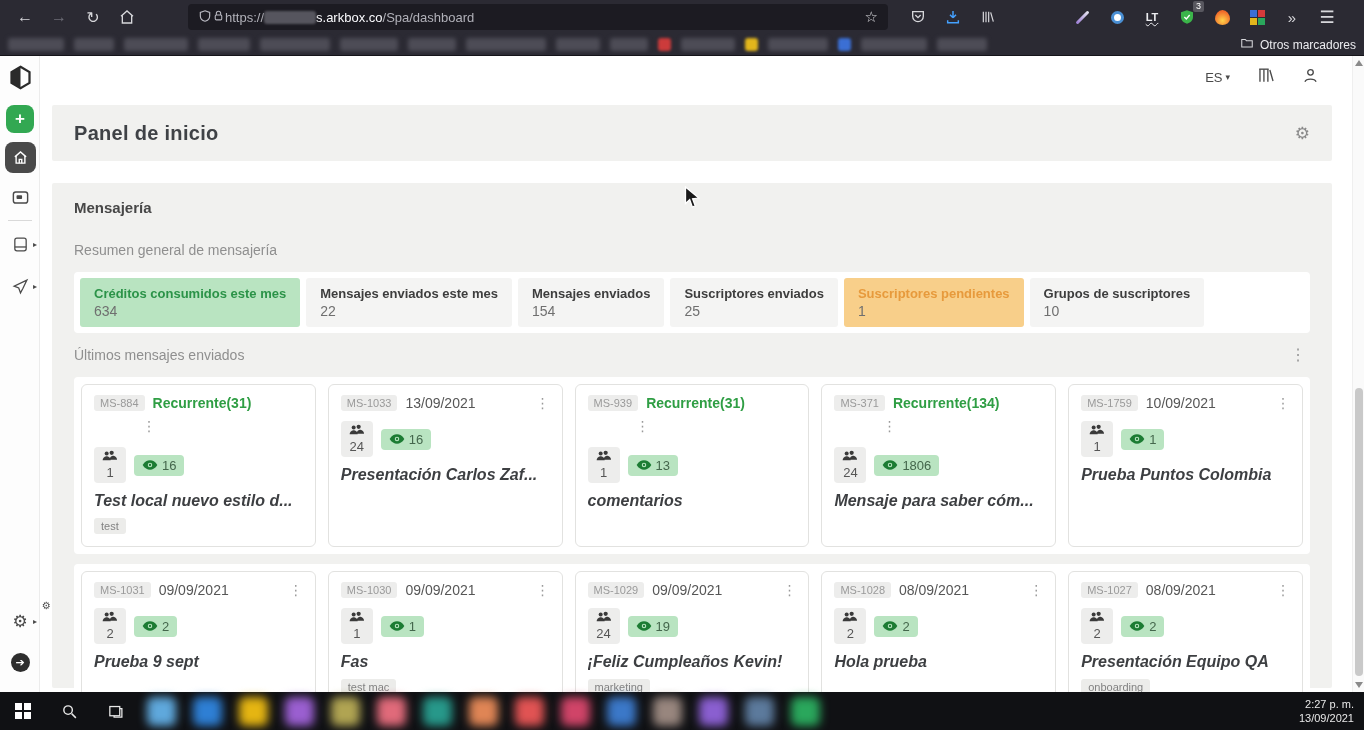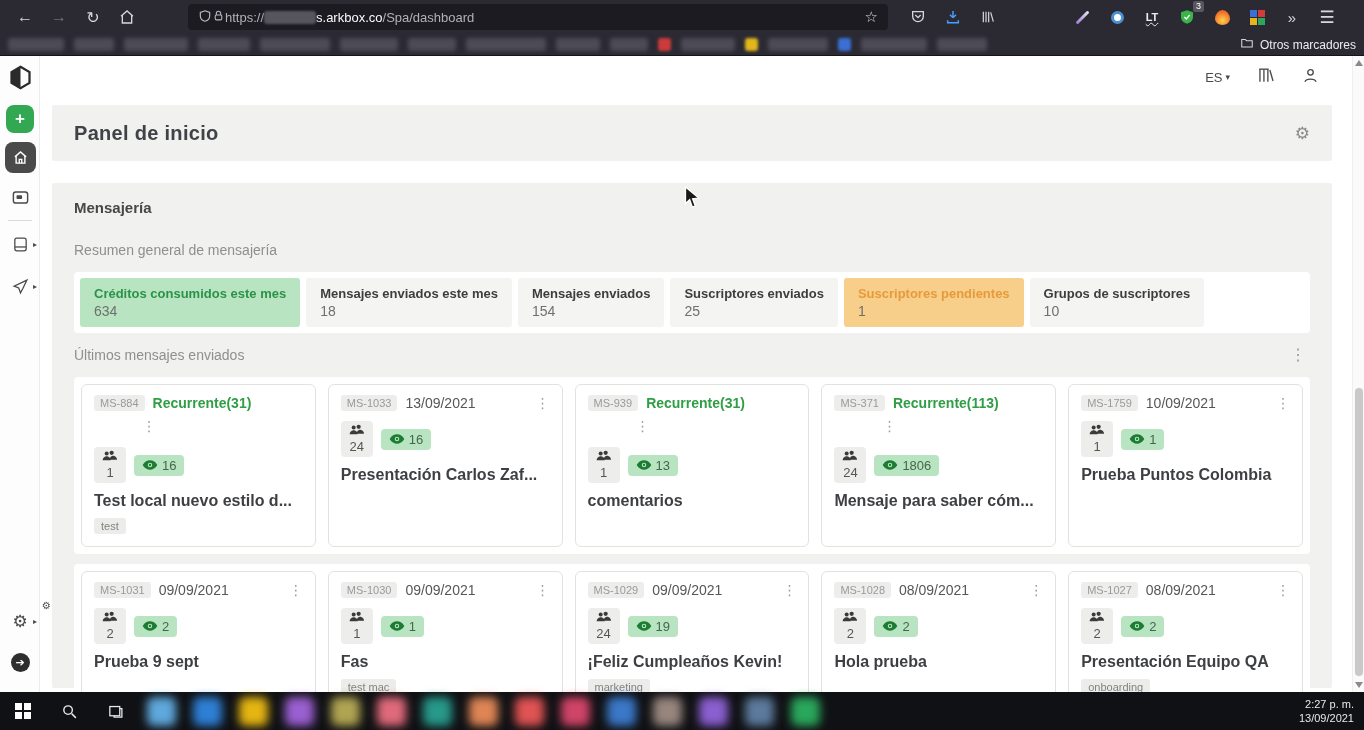--- a/index.html
+++ b/index.html
@@ -91,21 +91,21 @@
   .c-date { font-size:14px; color:#565656; }
   .recur { font-size:14px; font-weight:bold; color:#2f9e44; white-space:nowrap; }
   .card-head .kebab { margin-left:auto; }
   .kebab-line { margin:6px 0 2px 48px; }
   .pills { display:flex; align-items:center; gap:8px; margin-top:10px; }
   .pill { display:inline-flex; align-items:center; gap:4px; border-radius:4px; padding:3px 8px;
     font-size:13px; color:#565656; }
   .pill.grey { background:#ededec;flex-direction:column; }
   .pill.green { background:#b9e4c1; color:#44674c; }
   .card-title { margin-top:9px; font-size:16px; font-weight:bold; color:#3d3f42;
-    white-space:nowrap; overflow:hidden; }
+    white-space:nowrap; overflow:hidden;font-style:italic; }
   .tag-pill { align-self:flex-start; margin-top:8px; background:#ececea; color:#828282;
     font-size:11px; padding:2px 7px; border-radius:3px; }
   .picon { display:inline-flex; }
 
   .scrollbar { position:absolute; right:0; top:0; width:12px; height:100%; background:#fafafa;
     border-left:1px solid #efefef; }
   .sb-up, .sb-down { position:absolute; left:2px; width:0; height:0; border-left:4px solid transparent;
     border-right:4px solid transparent; }
   .sb-up { top:4px; border-bottom:6px solid #8a8a8a; }
   .sb-down { bottom:4px; border-top:6px solid #8a8a8a; }
@@ -312,21 +312,21 @@
   <section class="msection">
     <h2>Mensajería</h2>
     <div class="sum-label">Resumen general de mensajería</div>
     <div class="stats" id="stats">
         <div class="chip green">
           <div class="chip-label">Créditos consumidos este mes</div>
           <div class="chip-value">634</div>
         </div>
         <div class="chip">
           <div class="chip-label">Mensajes enviados este mes</div>
-          <div class="chip-value">18</div>
+          <div class="chip-value">22</div>
         </div>
         <div class="chip">
           <div class="chip-label">Mensajes enviados</div>
           <div class="chip-value">154</div>
         </div>
         <div class="chip">
           <div class="chip-label">Suscriptores enviados</div>
           <div class="chip-value">25</div>
         </div>
         <div class="chip orange">
@@ -433,21 +433,21 @@
                 </svg>
               </span>
               <span>13</span>
             </span>
           </div>
           <div class="card-title">comentarios</div>
         </article>
         <article class="card">
           <div class="card-head">
             <span class="id-pill">MS-371</span>
-            <span class="recur">Recurrente(113)</span>
+            <span class="recur">Recurrente(134)</span>
           </div>
           <div class="kebab-line"><span class="kebab">⋮</span></div>
           <div class="pills">
             <span class="pill grey">
               <span class="picon">
                 <svg width="16" height="11" viewBox="0 0 24 16">
                   <circle cx="7" cy="5" r="3" fill="#3a3a3a"></circle>
                   <circle cx="14.5" cy="4" r="3.2" fill="#3a3a3a"></circle>
                   <path d="M1 15c0-4 4-6 6-6s6 2 6 6z" fill="#3a3a3a"></path>
                   <path d="M11 14.5c.5-4 3.5-6 5.5-6s6 2 6 6z" fill="#3a3a3a"></path>

